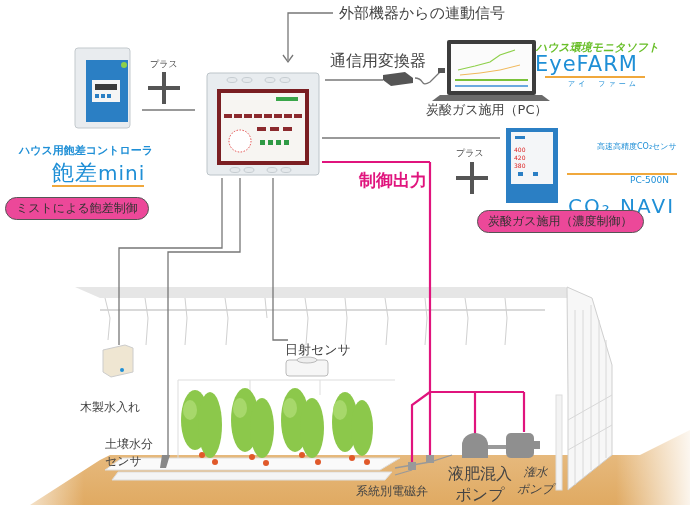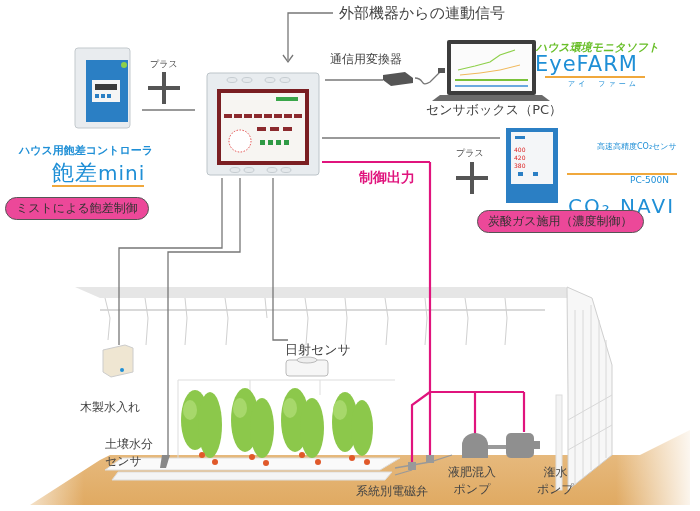--- a/index.html
+++ b/index.html
@@ -1,32 +1,32 @@
 <!DOCTYPE html>
 <html><head>
 <meta charset="utf-8">
 <style>
   html, body { margin:0; padding:0; }
   body { width:700px; height:511px; background:#ffffff; position:relative; overflow:hidden;
          font-family:"DejaVu Sans", sans-serif; color:#333; }
   .abs { position:absolute; }
-  .lbl { position:absolute; font-size:12px; color:#444; white-space:nowrap; }
+  .lbl { position:absolute; font-size:16px; color:#444; white-space:nowrap; }
   .title-top { font-size:15px; color:#444; }
   .pill { position:absolute; border:1.5px solid #555; border-radius:14px; padding:2px 10px; font-size:12px; color:#333; background:#ec4899; white-space:nowrap; }
   .plus-lbl { font-size:9px; color:#444; }
   .plus { position:absolute; width:32px; height:32px; }
   .plus:before, .plus:after { content:""; position:absolute; background:#555; }
   .plus:before { left:14px; top:0; width:4px; height:32px; }
   .plus:after { left:0; top:14px; width:32px; height:4px; }
   .blue-sub { font-size:11px; color:#1f8fd6; font-weight:bold; white-space:nowrap; }
   .green-sub { font-size:11px; color:#6abf2a; font-weight:bold; white-space:nowrap;font-style:italic; }
   .logo { color:#1f8fd6; white-space:nowrap; letter-spacing:1px; }
   .underline-o { position:absolute; height:2px; background:#f0a83c; }
   svg.base { position:absolute; left:0; top:0; }
-  .magenta-lbl { font-size:14px; color:#e0147d; font-weight:bold; }
+  .magenta-lbl { font-size:17px; color:#e0147d; font-weight:bold; }
 </style>
 </head>
 <body>
 
 <svg class="base" width="700" height="511" viewBox="0 0 700 511">
   <defs>
     <linearGradient id="soilg" x1="0" y1="0" x2="0" y2="1">
       <stop offset="0" stop-color="#e9c08a"></stop>
       <stop offset="1" stop-color="#e0aa62"></stop>
     </linearGradient>
@@ -259,21 +259,21 @@
 <div class="lbl plus-lbl" style="left:150px; top:58px;">プラス</div>
 <div class="plus" style="left:148px; top:72px;"></div>
 <div class="abs blue-sub" style="left:19px; top:143px;">ハウス用飽差コントローラ</div>
 <div class="abs logo" style="left:52px; top:158px; font-size:22px;">
   <span>飽差</span><span style="font-size:20px;">mini</span>
 </div>
 <div class="underline-o" style="left:52px; top:185px; width:92px;"></div>
 <div class="pill" style="left:5px; top:197px;">ミストによる飽差制御</div>
 
 <div class="lbl" style="left:330px; top:51px;">通信用変換器</div>
-<div class="lbl" style="left:426px; top:101px; font-size:13px;">センサボックス（PC）</div>
+<div class="lbl" style="left:426px; top:101px; font-size:13px;">炭酸ガス施用（PC）</div>
 
 <div class="abs green-sub" style="left:536px; top:40px;">ハウス環境モニタソフト</div>
 <div class="abs logo" style="left:535px; top:52px; font-size:21px;">EyeFARM</div>
 <div class="underline-o" style="left:545px; top:76px; width:100px; height:1.5px;"></div>
 <div class="abs" style="left:568px; top:79px; font-size:7px; color:#1f8fd6; letter-spacing:3px;">アイ　ファーム</div>
 
 <div class="abs magenta-lbl" style="left:359px; top:169px;">制御出力</div>
 
 <div class="lbl plus-lbl" style="left:456px; top:147px;">プラス</div>
 <div class="plus" style="left:456px; top:162px;"></div>
@@ -291,20 +291,20 @@
 <div class="lbl" style="left:285px; top:341px; font-size:13px;">日射センサ</div>
 <div class="lbl" style="left:80px; top:380px; font-size:12px; text-align:center;margin-top:19px;">
   <div>木製水入れ</div>
 </div>
 <div class="lbl" style="left:105px; top:436px; font-size:12px;">
   <div>土壌水分</div>
   <div>センサ</div>
 </div>
 
 <div class="lbl" style="left:356px; top:483px; font-size:12px;">系統別電磁弁</div>
-<div class="lbl" style="left:448px; top:464px; font-size:12px; text-align:center;">
+<div class="lbl" style="left:448px; top:464px; font-size:16px; text-align:center;">
   <div>液肥混入</div>
   <div>ポンプ</div>
 </div>
-<div class="lbl" style="left:537px; top:464px; font-size:12px; text-align:center;">
+<div class="lbl" style="left:517px; top:464px; font-size:12px; text-align:center;font-style:italic;">
   <div>潅水</div>
   <div>ポンプ</div>
 </div>
 
 </body></html>

